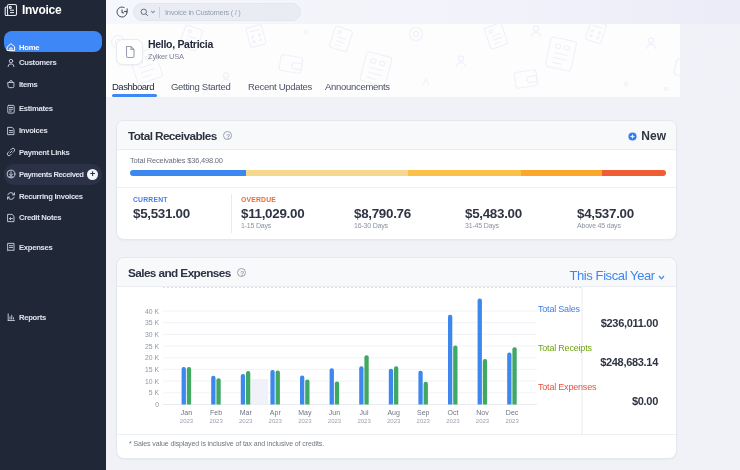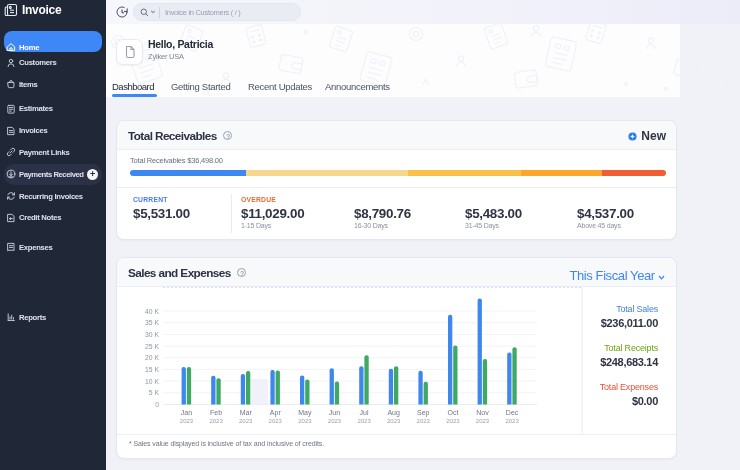--- a/index.html
+++ b/index.html
@@ -45,21 +45,21 @@
 .tr-col-label { position:absolute; top:75px; font-size:6.8px; font-weight:700; letter-spacing:.2px; }
 .tr-amount { position:absolute; top:85px; font-size:13.4px; font-weight:700; color:#2e3444; letter-spacing:-0.3px; }
 .tr-days { position:absolute; top:101px; font-size:7px; color:#8b92a1; letter-spacing:-0.2px; }
 #tr-vsep { position:absolute; left:114px; top:73px; width:1px; height:39px; background:#e8ebf1; }
 #new-badge { position:absolute; right:10px; top:8px; display:flex; align-items:center; }
 #new-badge span { font-size:12px; font-weight:700; color:#2f3442; margin-left:4px; }
 
 #card2 { top:257px; height:202px; }
 #fy { position:absolute; right:11px; top:10px; font-size:13px; color:#3f86f0; letter-spacing:-0.4px; }
 #chart { position:absolute; left:1px; top:29px; }
-.tot-label { position:absolute; right:18px; font-size:9px; font-weight:400; text-align:right; width:120px; letter-spacing:-0.2px; }
+.tot-label { position:absolute; right:18px; font-size:9px; font-weight:400; text-align:left; width:120px; letter-spacing:-0.2px; }
 .tot-val { position:absolute; right:18px; font-size:11px; font-weight:700; color:#2e3444; text-align:right; width:140px; letter-spacing:-0.3px; }
 #foot-divider { position:absolute; left:0; top:176px; width:100%; height:1px; background:#edeff4; }
 #footnote { position:absolute; left:12px; top:182px; font-size:7px; color:#6f7583; letter-spacing:-0.1px; }
 </style>
 </head>
 <body>
 <div id="app">
 
   <div id="sidebar">
     <div id="logo">

